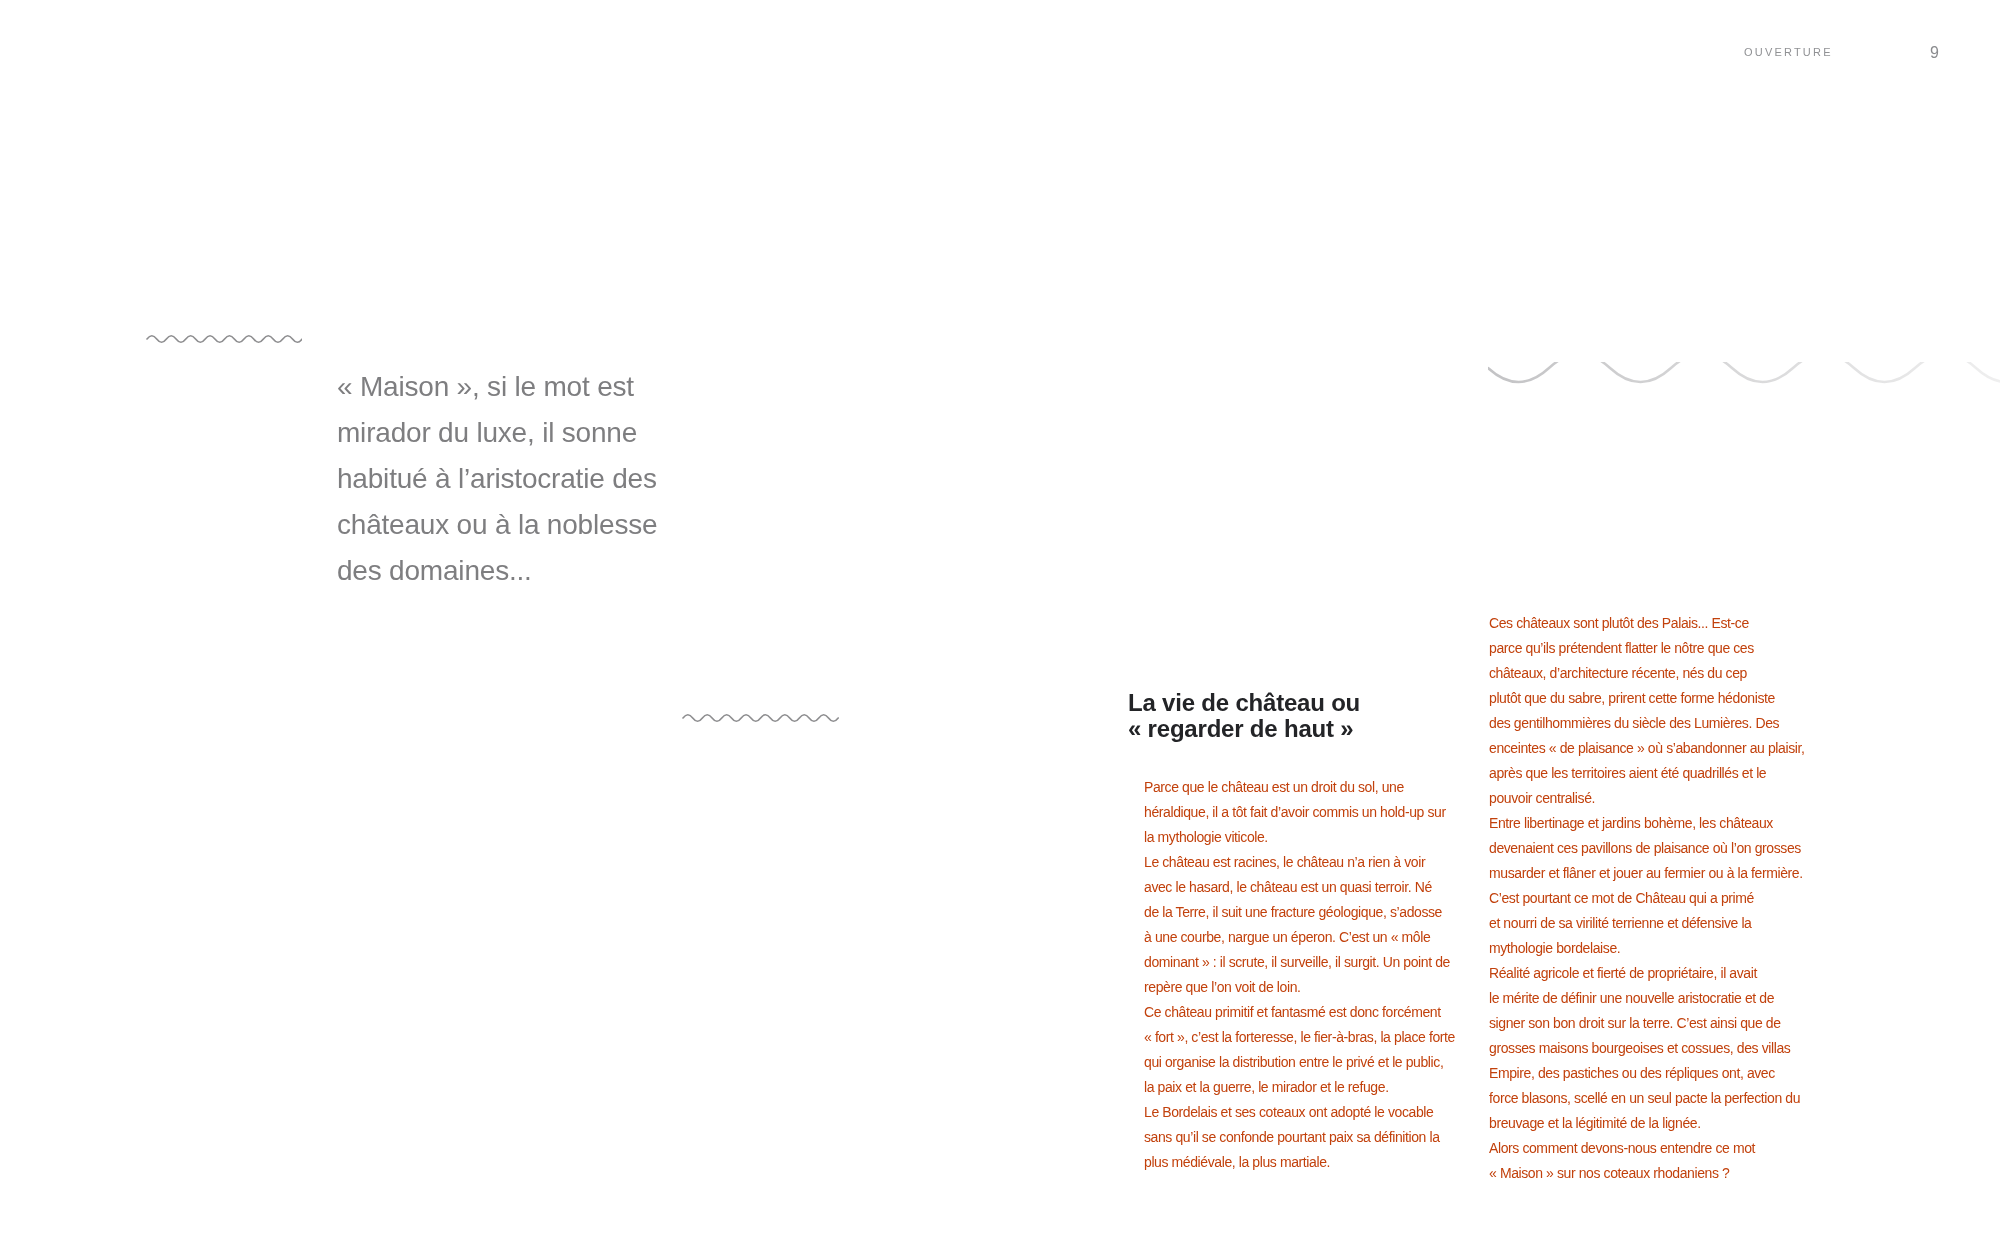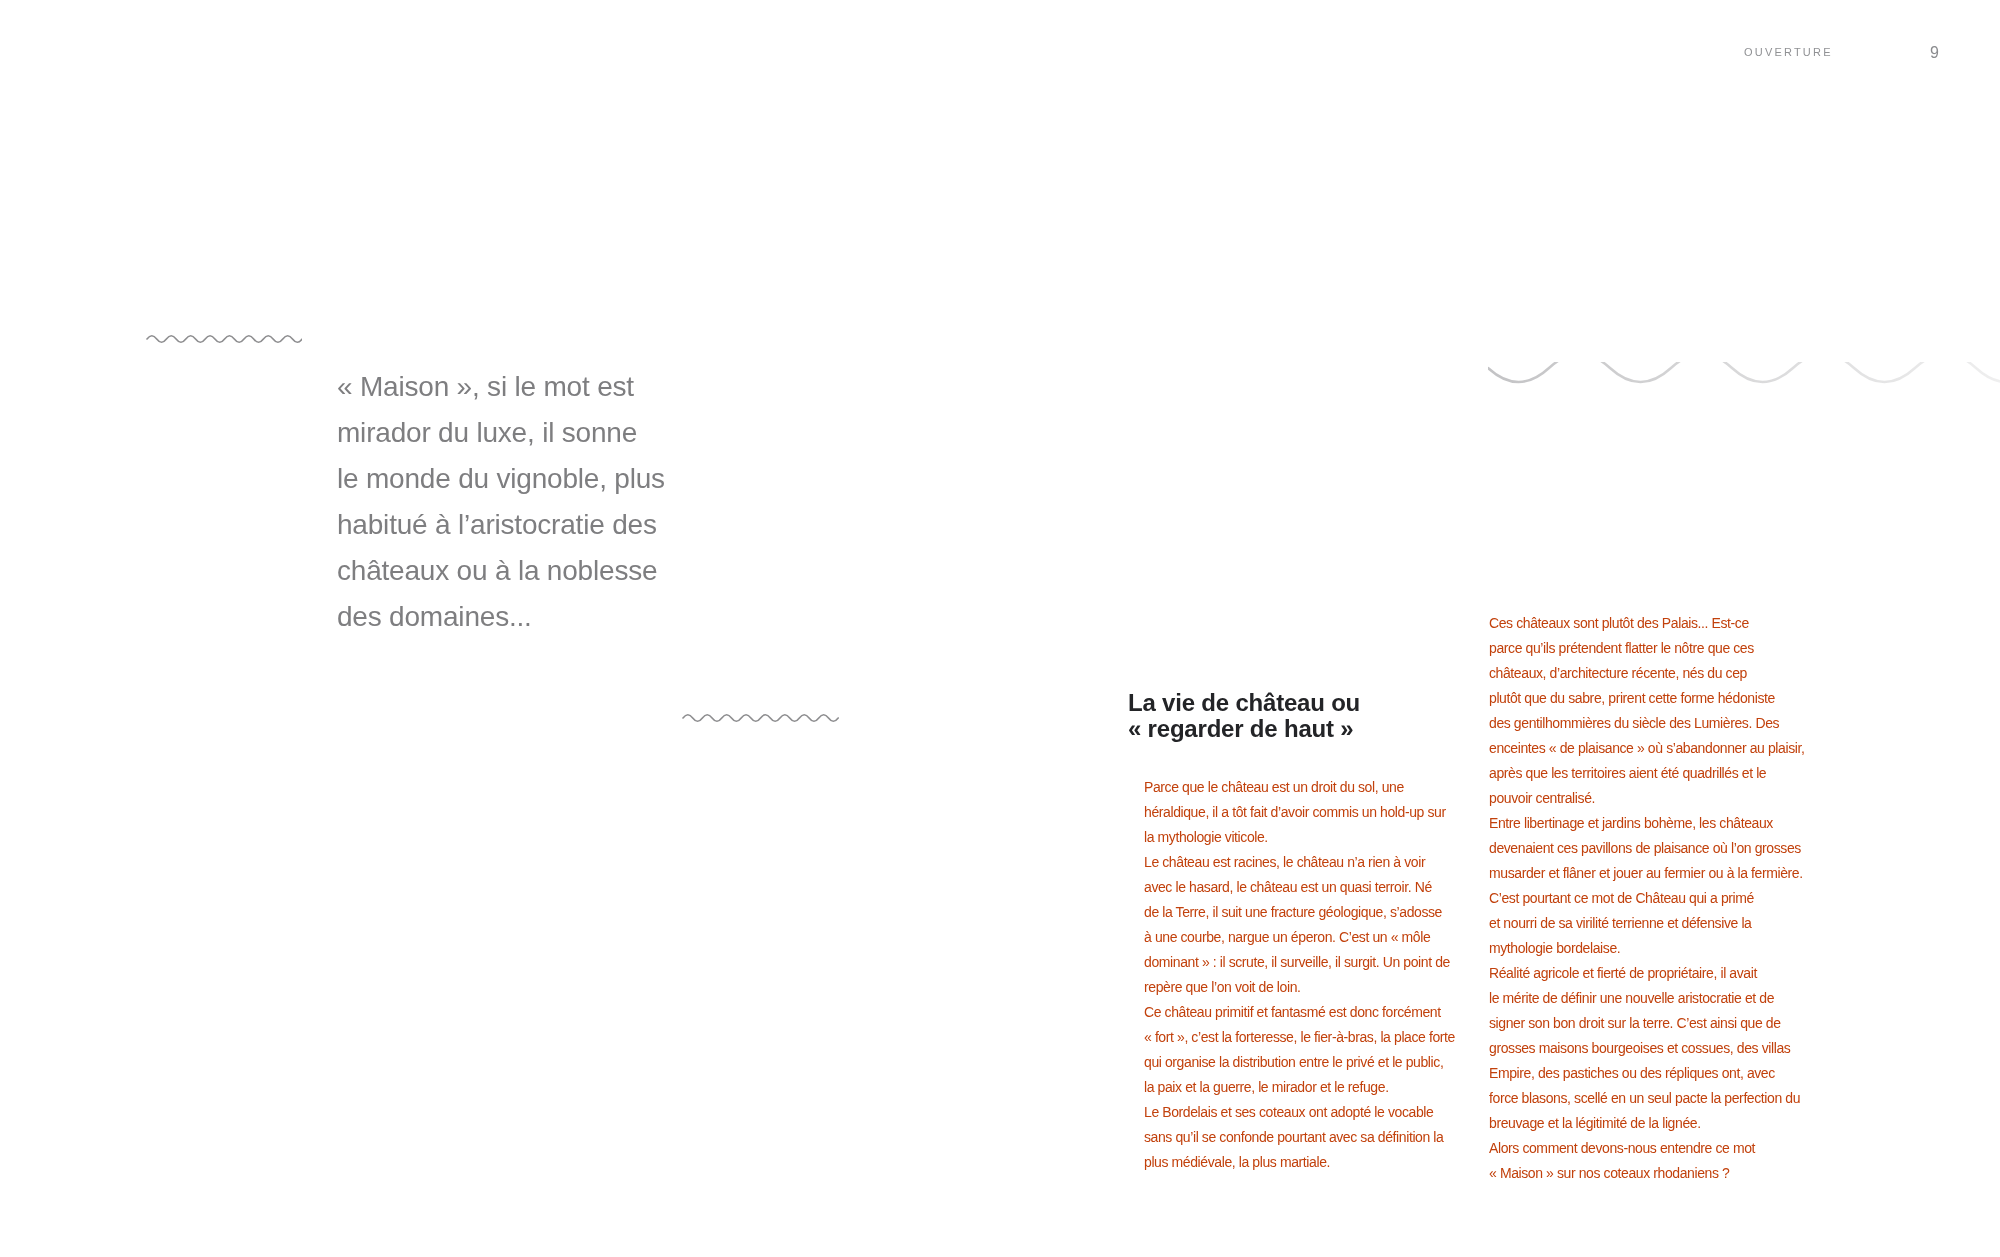--- a/index.html
+++ b/index.html
@@ -58,21 +58,20 @@
     <span class="page-number">9</span>
   </div>
 
   <svg class="wave wave-small-1" width="156" height="14" viewBox="0 0 156 14">
     <path d="M1 8 q4.85 -6.5 9.7 0 t9.7 0 t9.7 0 t9.7 0 t9.7 0 t9.7 0 t9.7 0 t9.7 0 t9.7 0 t9.7 0 t9.7 0 t9.7 0 t9.7 0 t9.7 0 t9.7 0 t9.7 0" fill="none" stroke="#8e8e90" stroke-width="1.6" stroke-linecap="round"></path>
   </svg>
 
   <div class="pull-quote">
       <div class="pq-line">« Maison », si le mot est</div>
       <div class="pq-line">mirador du luxe, il sonne</div>
-      <div class="pq-line">le monde du vignoble, plus</div>
       <div class="pq-line">habitué à l’aristocratie des</div>
       <div class="pq-line">châteaux ou à la noblesse</div>
       <div class="pq-line">des domaines...</div>
     </div>
 
   <svg class="wave wave-small-2" width="158" height="14" viewBox="0 0 158 14">
     <path d="M1 8 q4.85 -6.5 9.7 0 t9.7 0 t9.7 0 t9.7 0 t9.7 0 t9.7 0 t9.7 0 t9.7 0 t9.7 0 t9.7 0 t9.7 0 t9.7 0 t9.7 0 t9.7 0 t9.7 0 t9.7 0" fill="none" stroke="#8e8e90" stroke-width="1.6" stroke-linecap="round"></path>
   </svg>
 
   <svg class="wave wave-large" width="512" height="42" viewBox="0 0 512 42">
@@ -98,21 +97,21 @@
       <div class="b-line">avec le hasard, le château est un quasi terroir. Né</div>
       <div class="b-line">de la Terre, il suit une fracture géologique, s’adosse</div>
       <div class="b-line">à une courbe, nargue un éperon. C’est un « môle</div>
       <div class="b-line">dominant » : il scrute, il surveille, il surgit. Un point de</div>
       <div class="b-line">repère que l’on voit de loin.</div>
       <div class="b-line">Ce château primitif et fantasmé est donc forcément</div>
       <div class="b-line">« fort », c’est la forteresse, le fier-à-bras, la place forte</div>
       <div class="b-line">qui organise la distribution entre le privé et le public,</div>
       <div class="b-line">la paix et la guerre, le mirador et le refuge.</div>
       <div class="b-line">Le Bordelais et ses coteaux ont adopté le vocable</div>
-      <div class="b-line">sans qu’il se confonde pourtant avec sa définition la</div>
+      <div class="b-line">sans qu’il se confonde pourtant paix sa définition la</div>
       <div class="b-line">plus médiévale, la plus martiale.</div>
     </div>
 
   <div class="body-col col-right">
       <div class="b-line">Ces châteaux sont plutôt des Palais... Est-ce</div>
       <div class="b-line">parce qu’ils prétendent flatter le nôtre que ces</div>
       <div class="b-line">châteaux, d’architecture récente, nés du cep</div>
       <div class="b-line">plutôt que du sabre, prirent cette forme hédoniste</div>
       <div class="b-line">des gentilhommières du siècle des Lumières. Des</div>
       <div class="b-line">enceintes « de plaisance » où s’abandonner au plaisir,</div>

